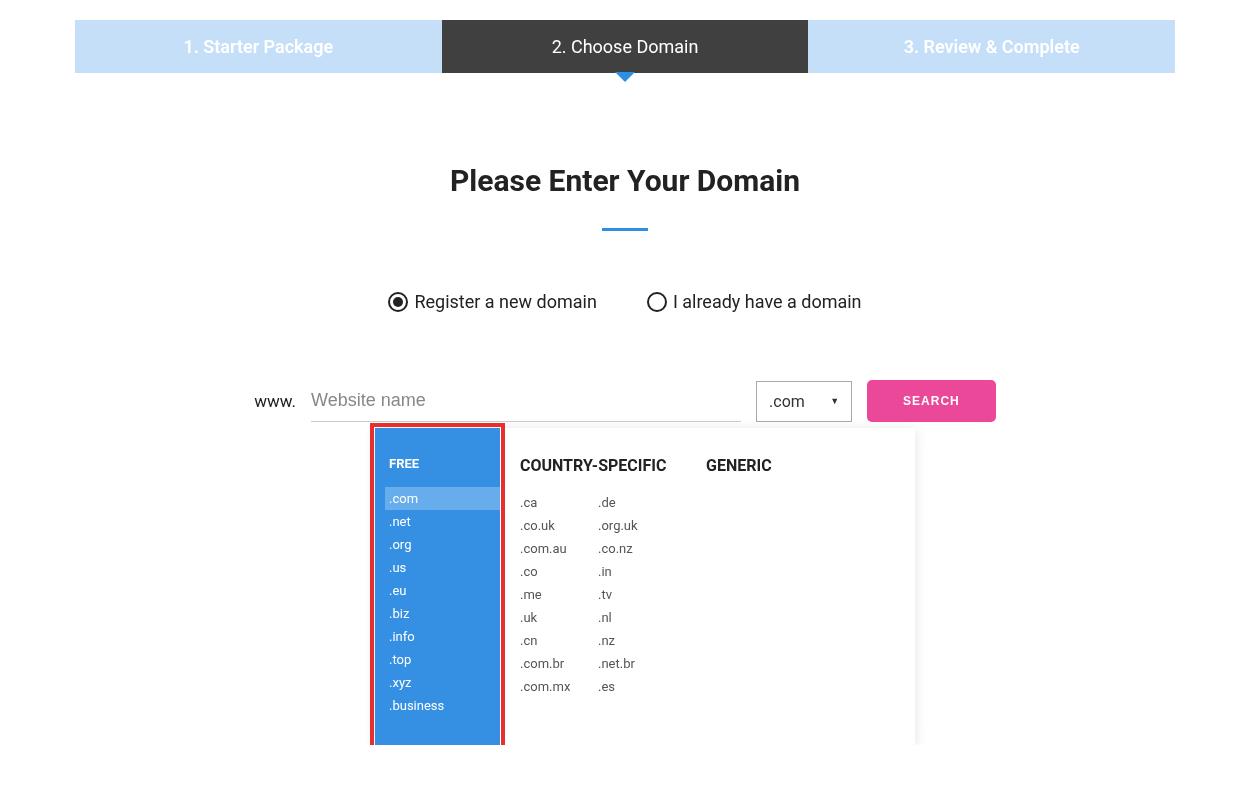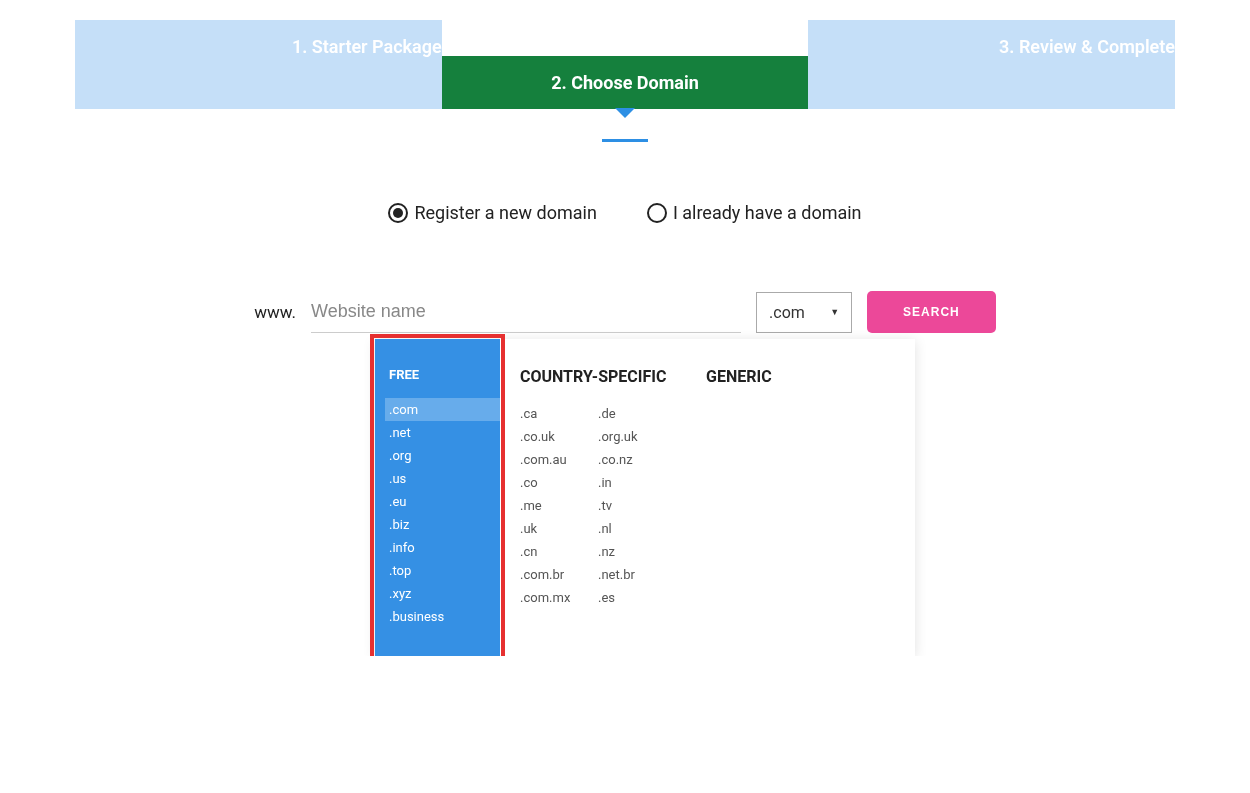--- a/index.html
+++ b/index.html
@@ -21,27 +21,25 @@
       flex: 1;
       text-align: center;
       padding: 16px 0;
       font-size: 18px;
       font-weight: 600;
       position: relative;
     }
     .step-inactive {
       background: #c5dff8;
       color: #fff;
-      text-align: right;
     }
     .step-active {
-      background: #15803d;
-      color: #fff;
-      font-weight: 700;
-      margin-top: 36px;
+      background: #404040;
+      color: #fff;
+      font-weight: 400;
     }
     .step-active::after {
       content: '';
       position: absolute;
       bottom: -9px;
       left: 50%;
       transform: translateX(-50%);
       width: 0;
       height: 0;
       border-left: 10px solid transparent;
@@ -215,20 +213,21 @@
 </head>
 <body>
 
 <div class="container">
   <div class="steps">
     <div class="step step-inactive">1. Starter Package</div>
     <div class="step step-active">2. Choose Domain</div>
     <div class="step step-inactive">3. Review &amp; Complete</div>
   </div>
 
+  <h1 class="heading">Please Enter Your Domain</h1>
   <div class="divider"></div>
 
   <div class="radio-group">
     <div class="radio-option">
       <span class="radio-circle">
           <span class="radio-inner"></span>
         </span>
       <span>Register a new domain</span>
     </div>
     <div class="radio-option">

